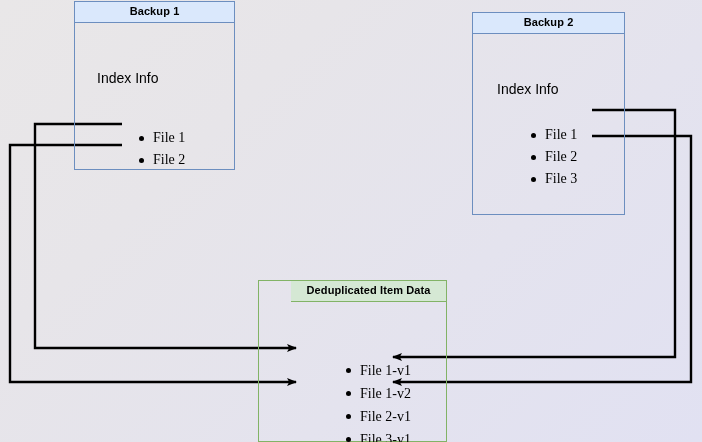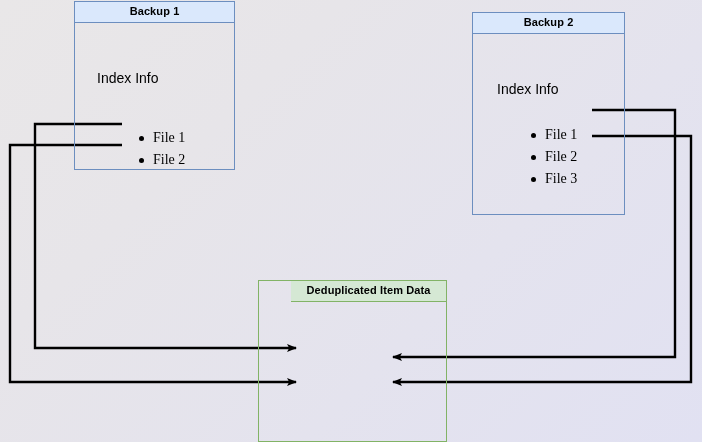--- a/index.html
+++ b/index.html
@@ -132,15 +132,23 @@
       <ul class="file-list" style="left:44px; top:78px;">
         <li>File 1</li>
         <li>File 2</li>
         <li>File 3</li>
       </ul>
     </div>
   </div>
 
   <div class="box green" style="left:258px; top:280px; width:189px; height:162px;padding-left:32px;">
     <div class="box-header">Deduplicated Item Data</div>
+    <div class="box-body">
+      <ul class="file-list dedup-list" style="left:41px; top:45px;">
+        <li>File 1-v1</li>
+        <li>File 1-v2</li>
+        <li>File 2-v1</li>
+        <li>File 3-v1</li>
+      </ul>
+    </div>
   </div>
 
 </div>
 
 </body></html>

